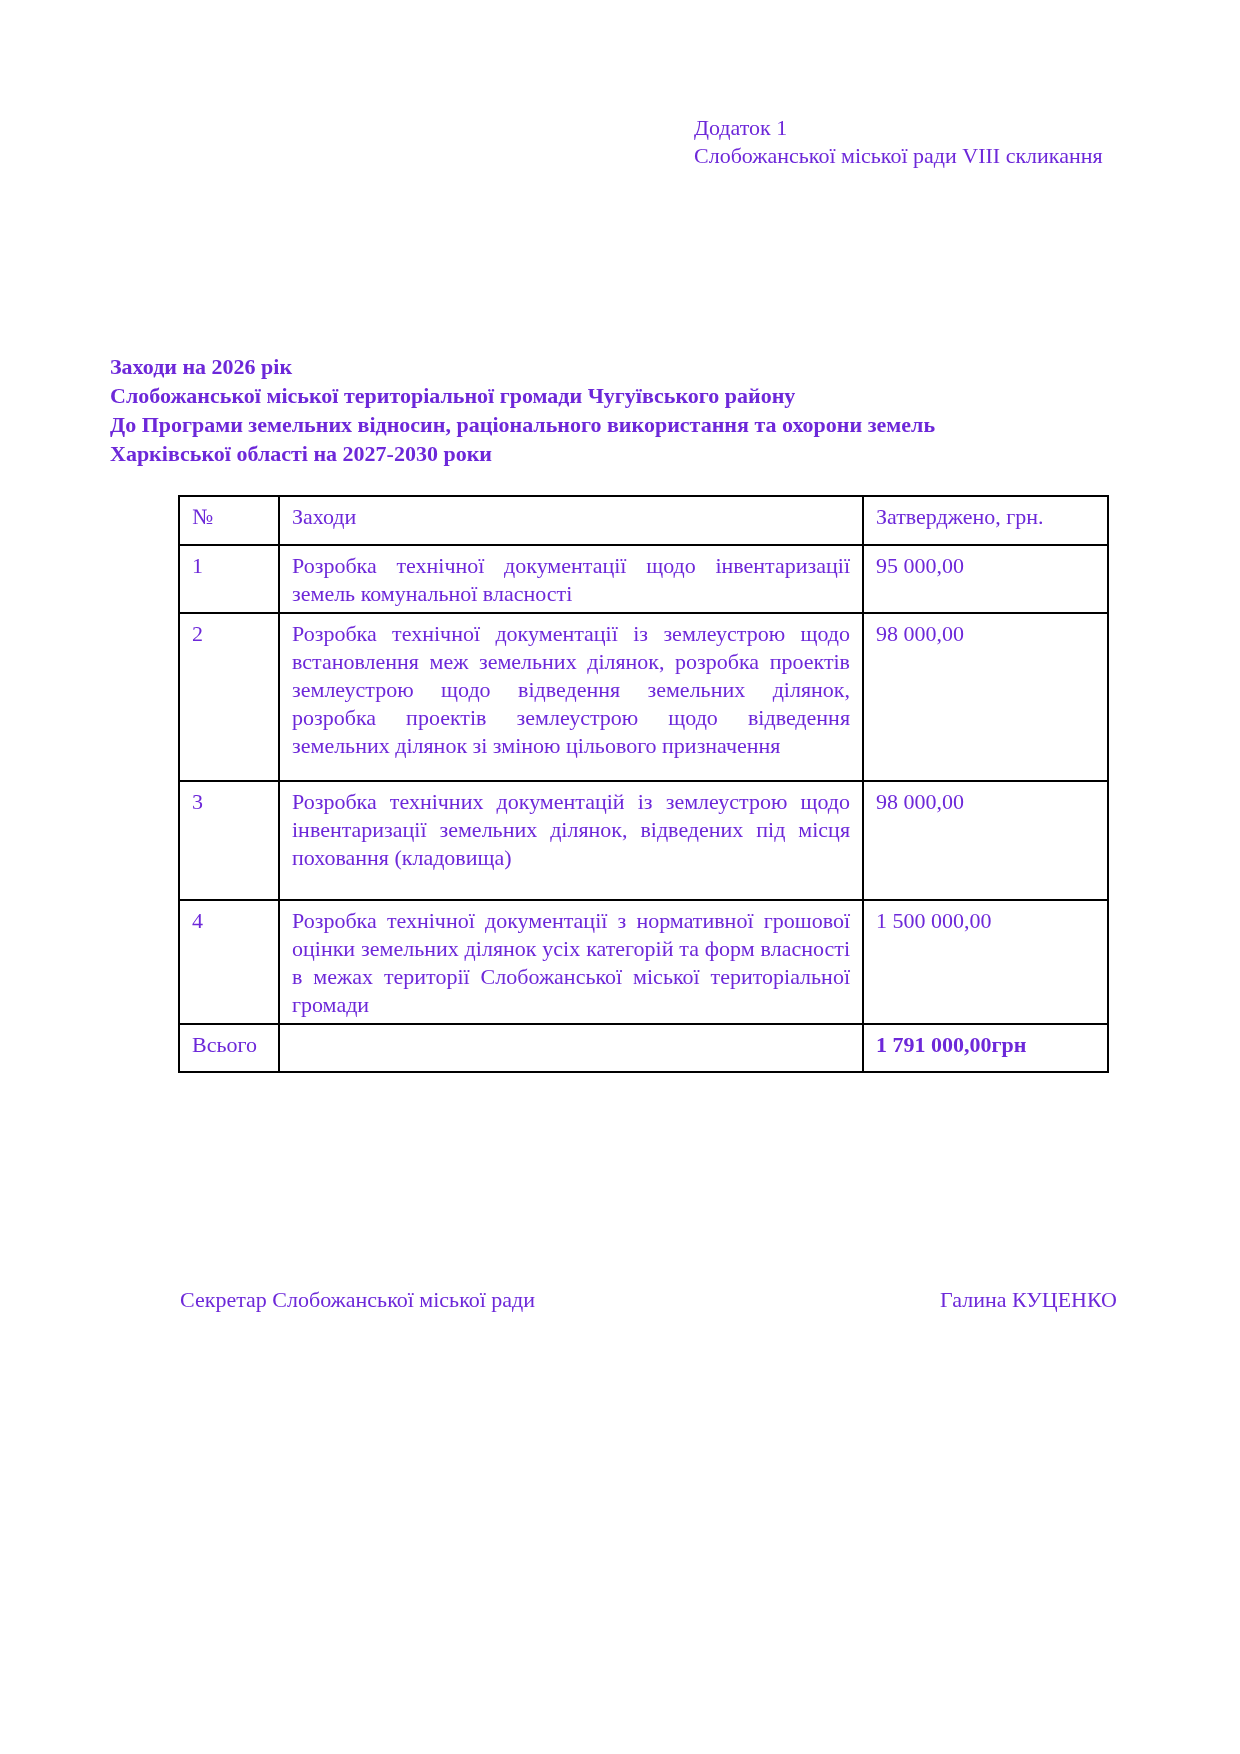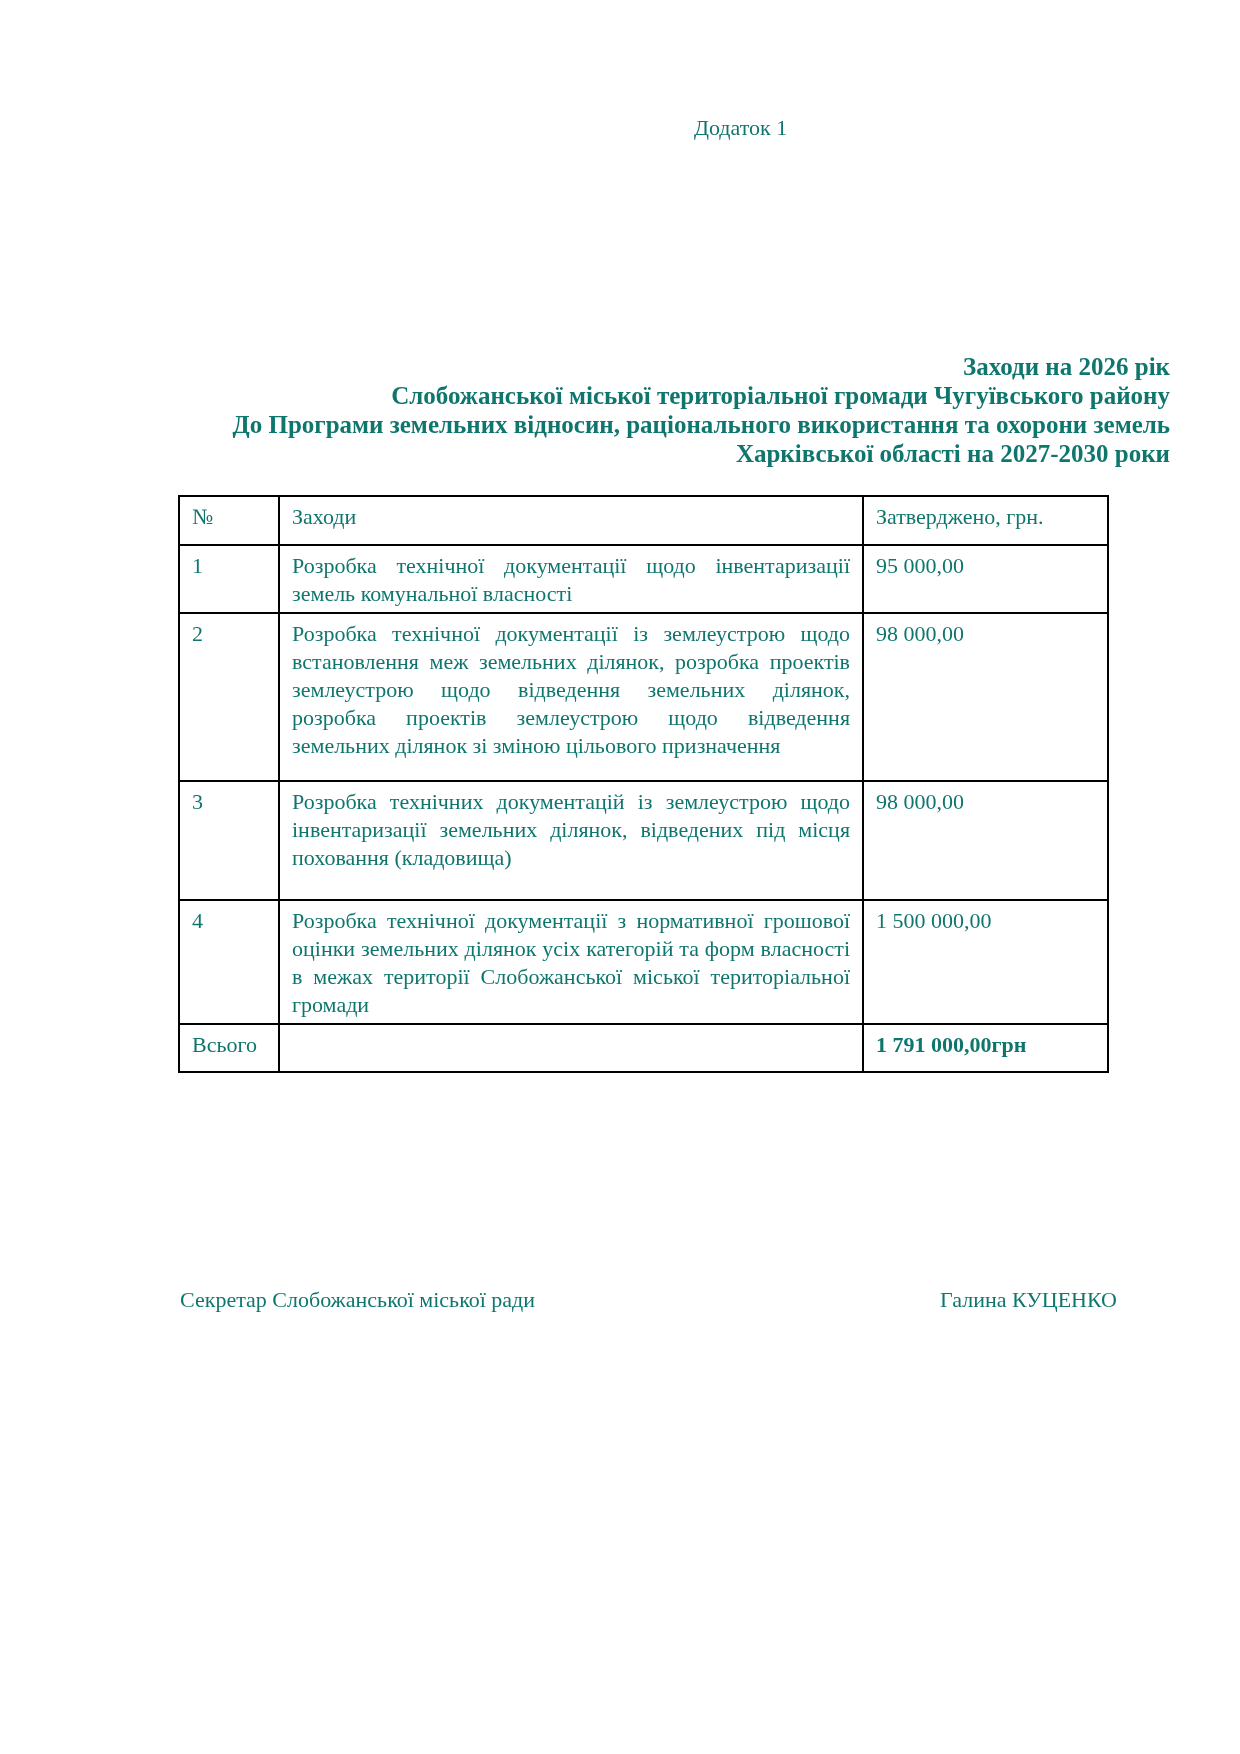--- a/index.html
+++ b/index.html
@@ -1,44 +1,44 @@
 <!DOCTYPE html>
 <html><head>
 <meta charset="utf-8">
 <style>
   html,body { margin:0; padding:0; background:#fff; }
   .page {
     position:relative;
     width:1240px;
     height:1754px;
     background:#ffffff;
-    color:#0f766e;
+    color:#6d28d9;
     font-family:"Liberation Serif", serif;
     overflow:hidden;
   }
 
   
   .appendix {
     position:absolute;
     left:694px;
     top:114px;
     font-size:22px;
     line-height:28px;
     white-space:nowrap;
   }
 
   
   .doc-title {
     position:absolute;
     left:110px;
     top:352px;
     width:1060px;
-    text-align:right;
+    text-align:left;
     font-weight:bold;
-    font-size:25px;
+    font-size:22px;
     line-height:29px;
   }
 
   
   .measures-table {
     position:absolute;
     left:178px;
     top:495px;
     width:929px;
     border-collapse:collapse;
@@ -82,20 +82,21 @@
     line-height:28px;
   }
 </style>
 </head>
 <body>
 
 <div class="page">
 
   <div class="appendix">
     <div>Додаток 1</div>
+    <div>Слобожанської міської ради VIII скликання</div>
   </div>
 
   <div class="doc-title">
     <div>Заходи на 2026 рік</div>
     <div>Слобожанської міської територіальної громади Чугуївського району</div>
     <div>До Програми земельних відносин, раціонального використання та охорони земель</div>
     <div>Харківської області на 2027-2030 роки</div>
   </div>
 
   <table class="measures-table">

